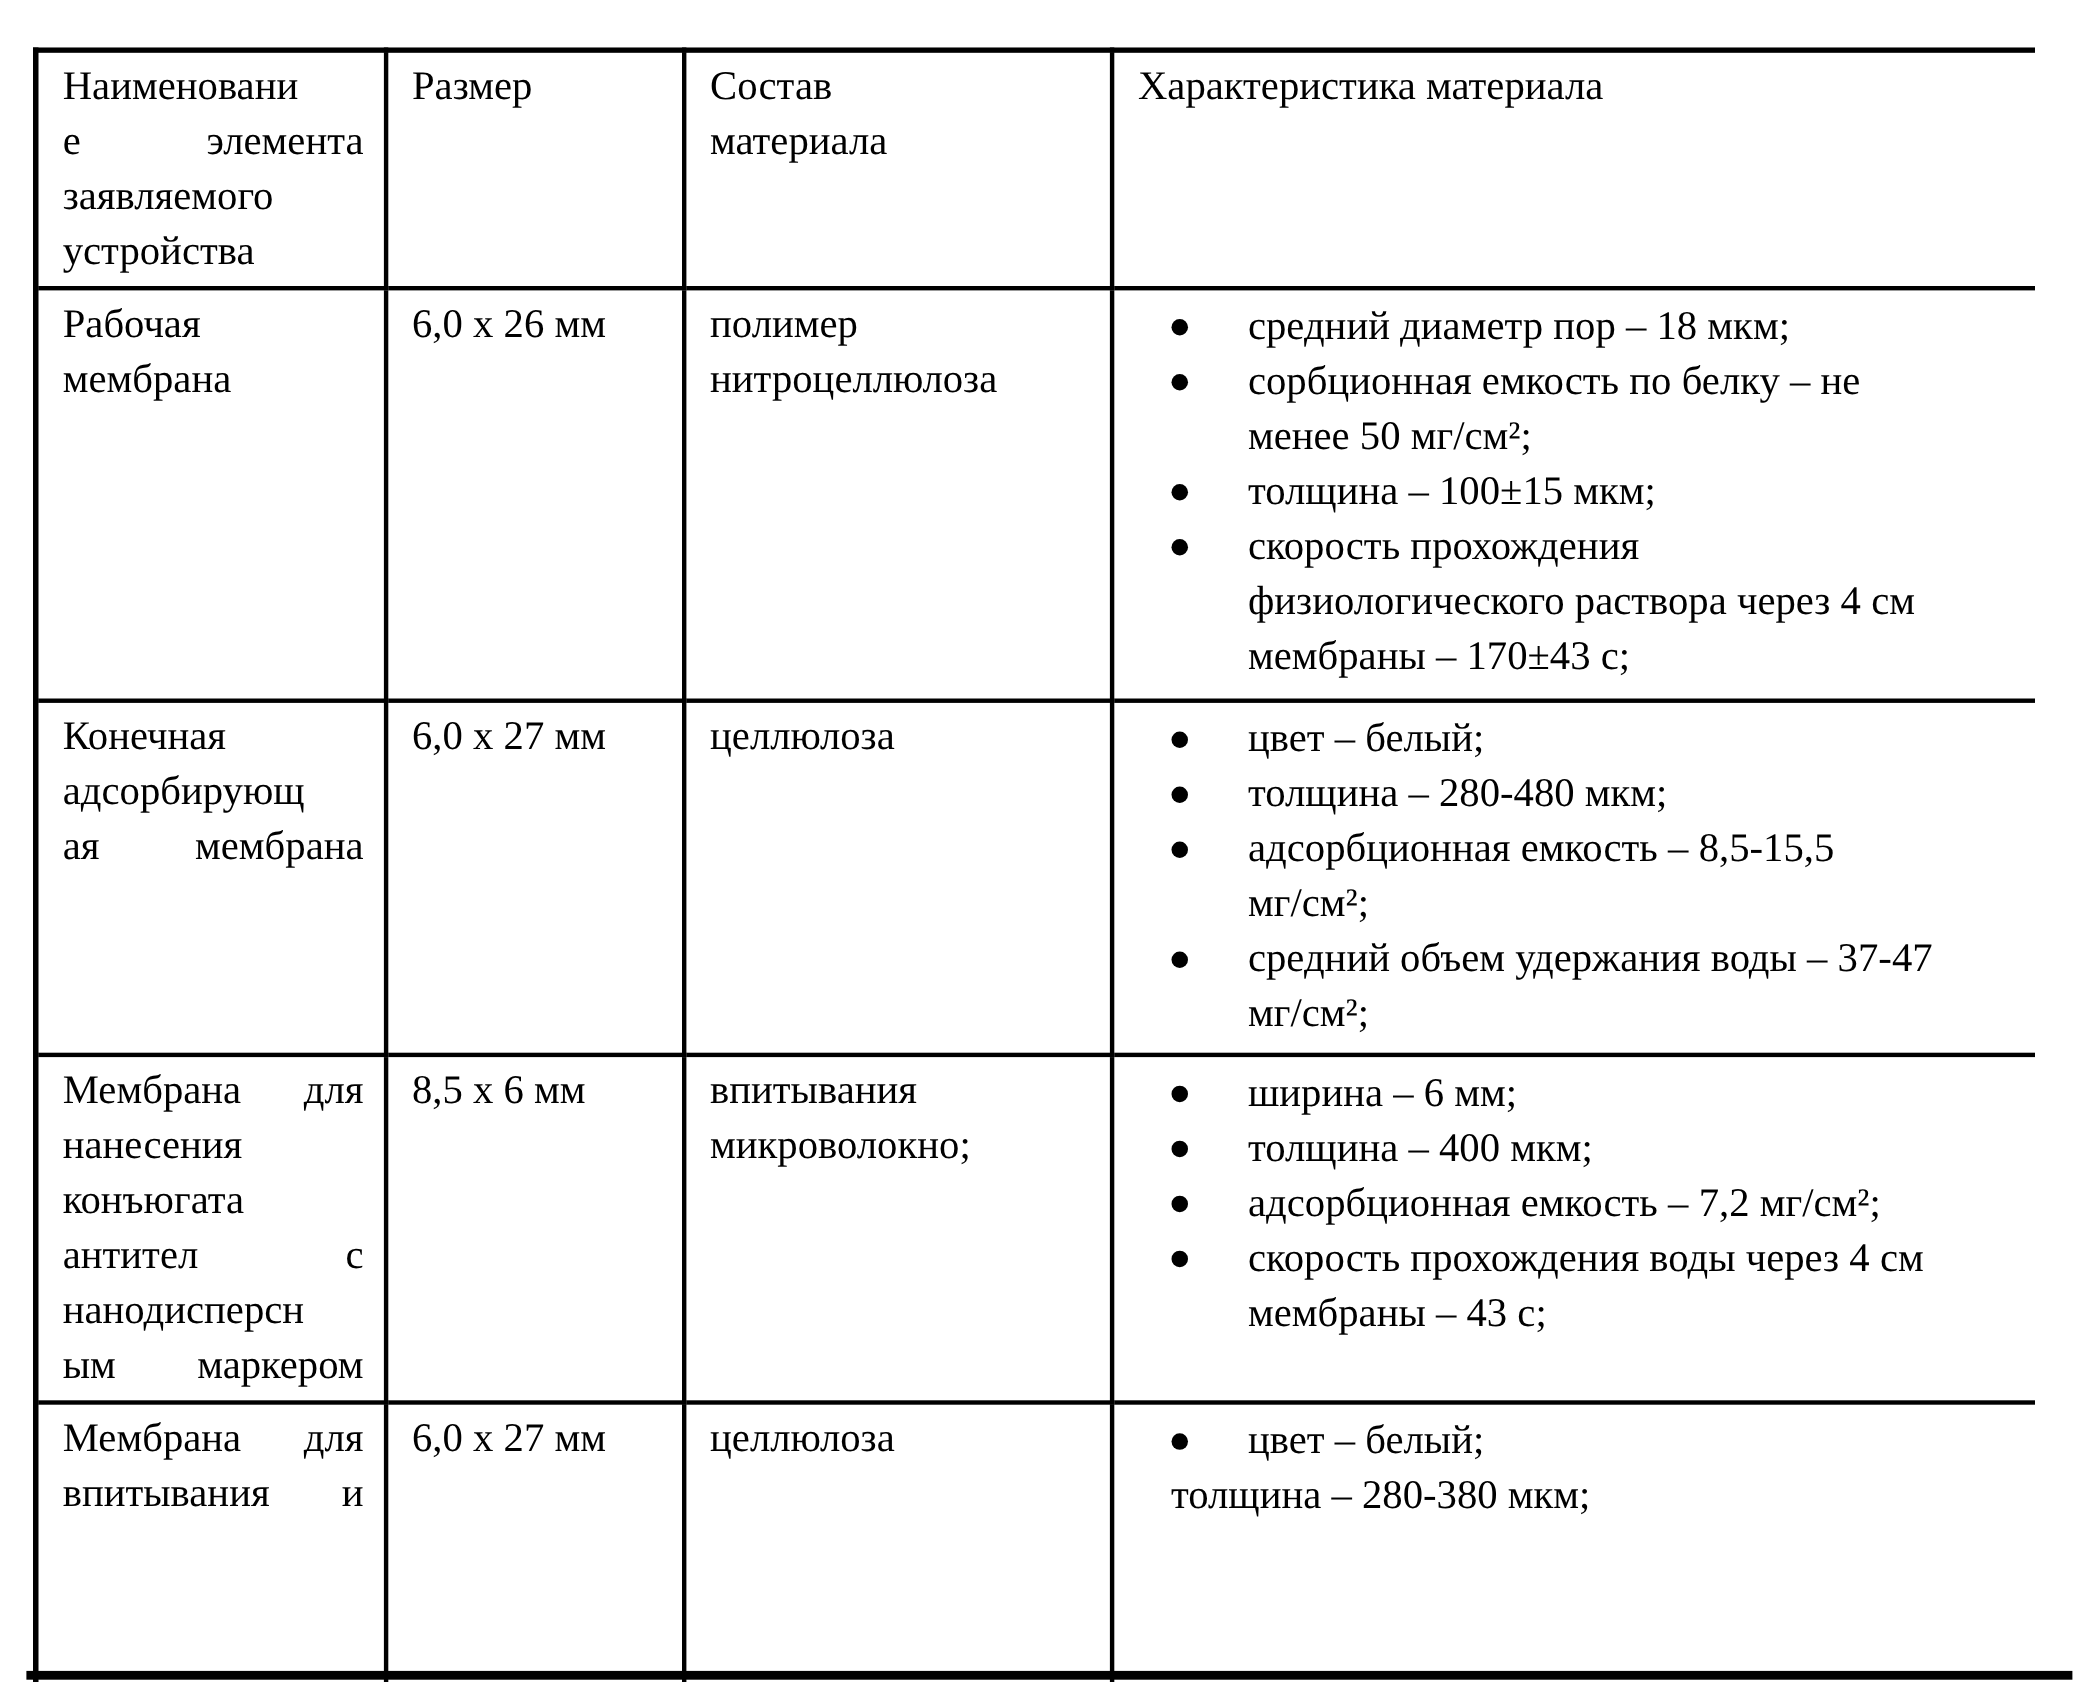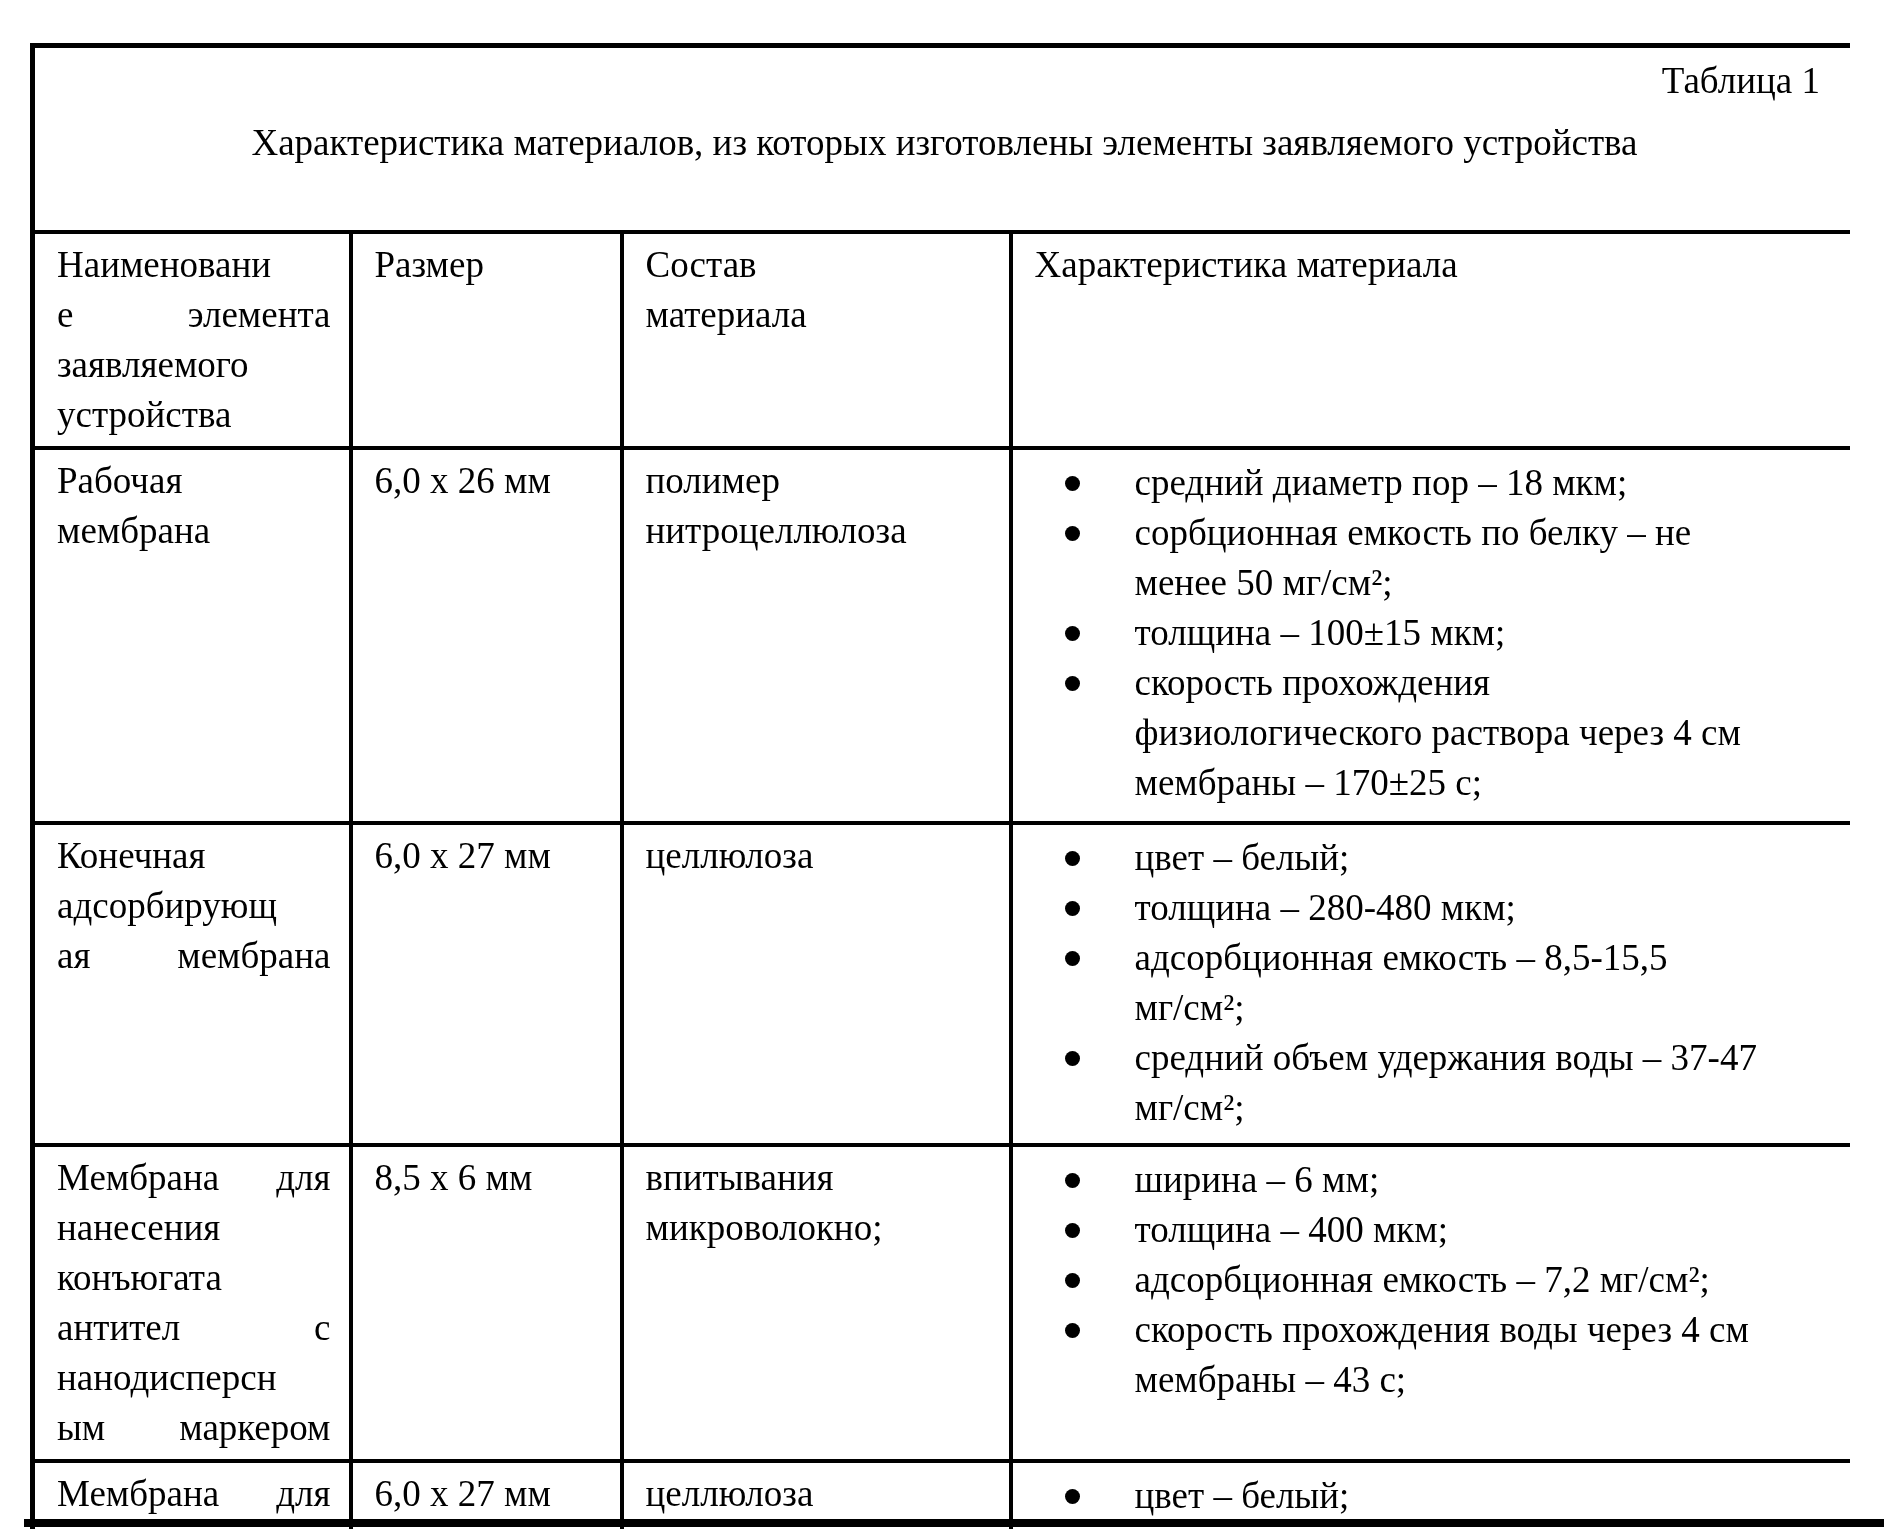--- a/index.html
+++ b/index.html
@@ -94,26 +94,20 @@
 <div class="table-wrap">
   <table class="tbl">
     <colgroup>
       <col style="width:318px">
       <col style="width:271px">
       <col style="width:389px">
       <col style="width:842px">
     </colgroup>
 
     <tbody>
-        <tr>
-      <td colspan="4" class="title-cell">
-        <div class="tbl-label">Таблица 1</div>
-        <div class="tbl-caption">Характеристика материалов, из которых изготовлены элементы заявляемого устройства</div>
-      </td>
-    </tr>
 
     <tr style="height:196px">
       <td class="pre jl">Наименовани
 е элемента
 заявляемого
 устройства</td>
       <td class="pre">Размер</td>
       <td class="pre">Состав
 материала</td>
       <td class="pre">Характеристика материала</td>
@@ -137,21 +131,21 @@
 менее 50 мг/см²;</span>
               </li>
           <li class="char">
                 <span class="dot"></span>
                 <span class="char-text">толщина – 100±15 мкм;</span>
               </li>
           <li class="char">
                 <span class="dot"></span>
                 <span class="char-text">скорость прохождения
 физиологического раствора через 4 см
-мембраны – 170±25 с;</span>
+мембраны – 170±43 с;</span>
               </li>
         </ul>
       </td>
     </tr>
 
     <tr style="height:322px">
       <td class="pre jl">Конечная
 адсорбирующ
 ая мембрана</td>
       <td class="pre">6,0 х 27 мм</td>

